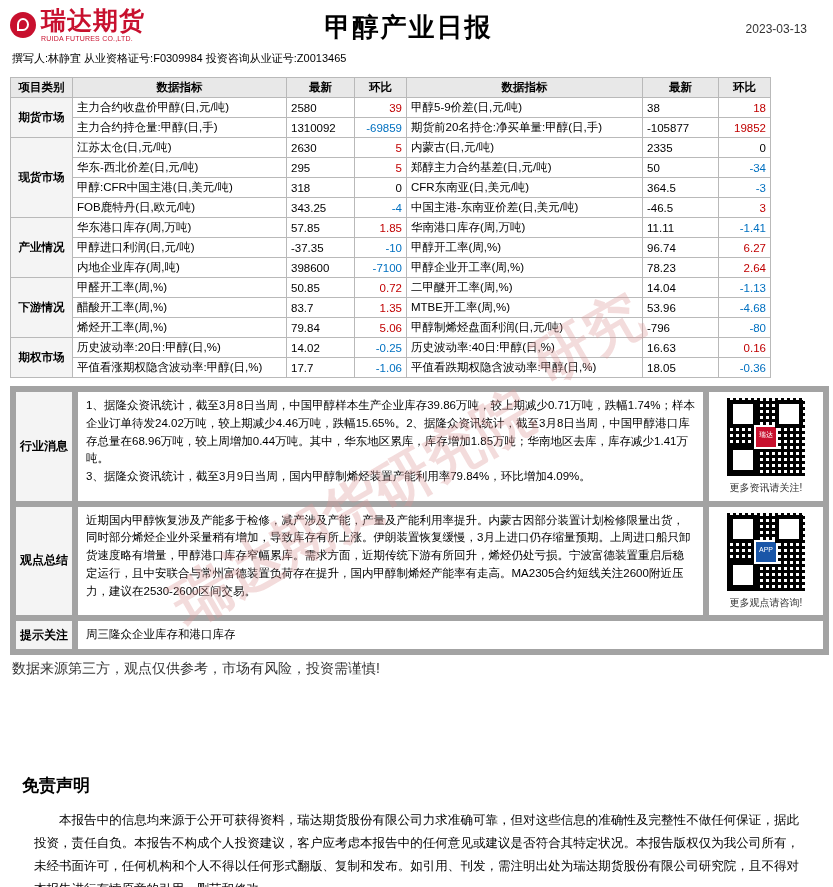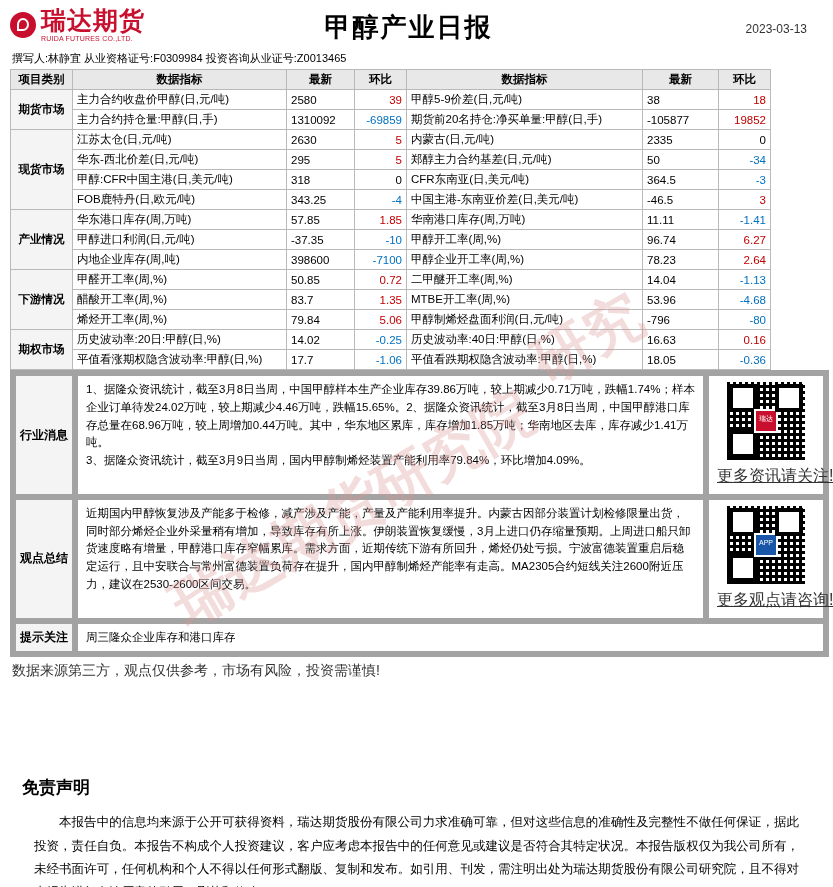--- a/index.html
+++ b/index.html
@@ -88,21 +88,21 @@
   }
   .byline {
     font-size: 11px;
     padding: 4px 8px 3px 12px;
     color: #000;
   }
   
   table.data {
     border-collapse: collapse;
     width: 695px;
-    margin: 0 10px;
+    margin: 8px 10px;
     table-layout: fixed;
   }
   table.data th, table.data td {
     border: 1px solid #b9b9b9;
     font-size: 11.5px;
     padding: 2px 4px;
     height: 17px;
     box-sizing: border-box;
   }
   thead th {
@@ -188,24 +188,23 @@
     width: 20px; height: 20px;
     background: #c8102e;
     border: 2px solid #fff;
     color: #fff;
     font-size: 7px;
     line-height: 16px;
     text-align: center;
   }
   .qr-logo.blue { background: #1a56a8; }
   .qr-caption {
-    font-size: 16px;
+    font-size: 10px;
     color: #333;
     white-space: nowrap;
-    text-decoration: underline;
   }
   .footnote {
     font-size: 14px;
     color: #333;
     padding: 5px 0 0 12px;
   }
   
   .watermark {
     position: absolute;
     color: rgba(220,150,150,0.33);

